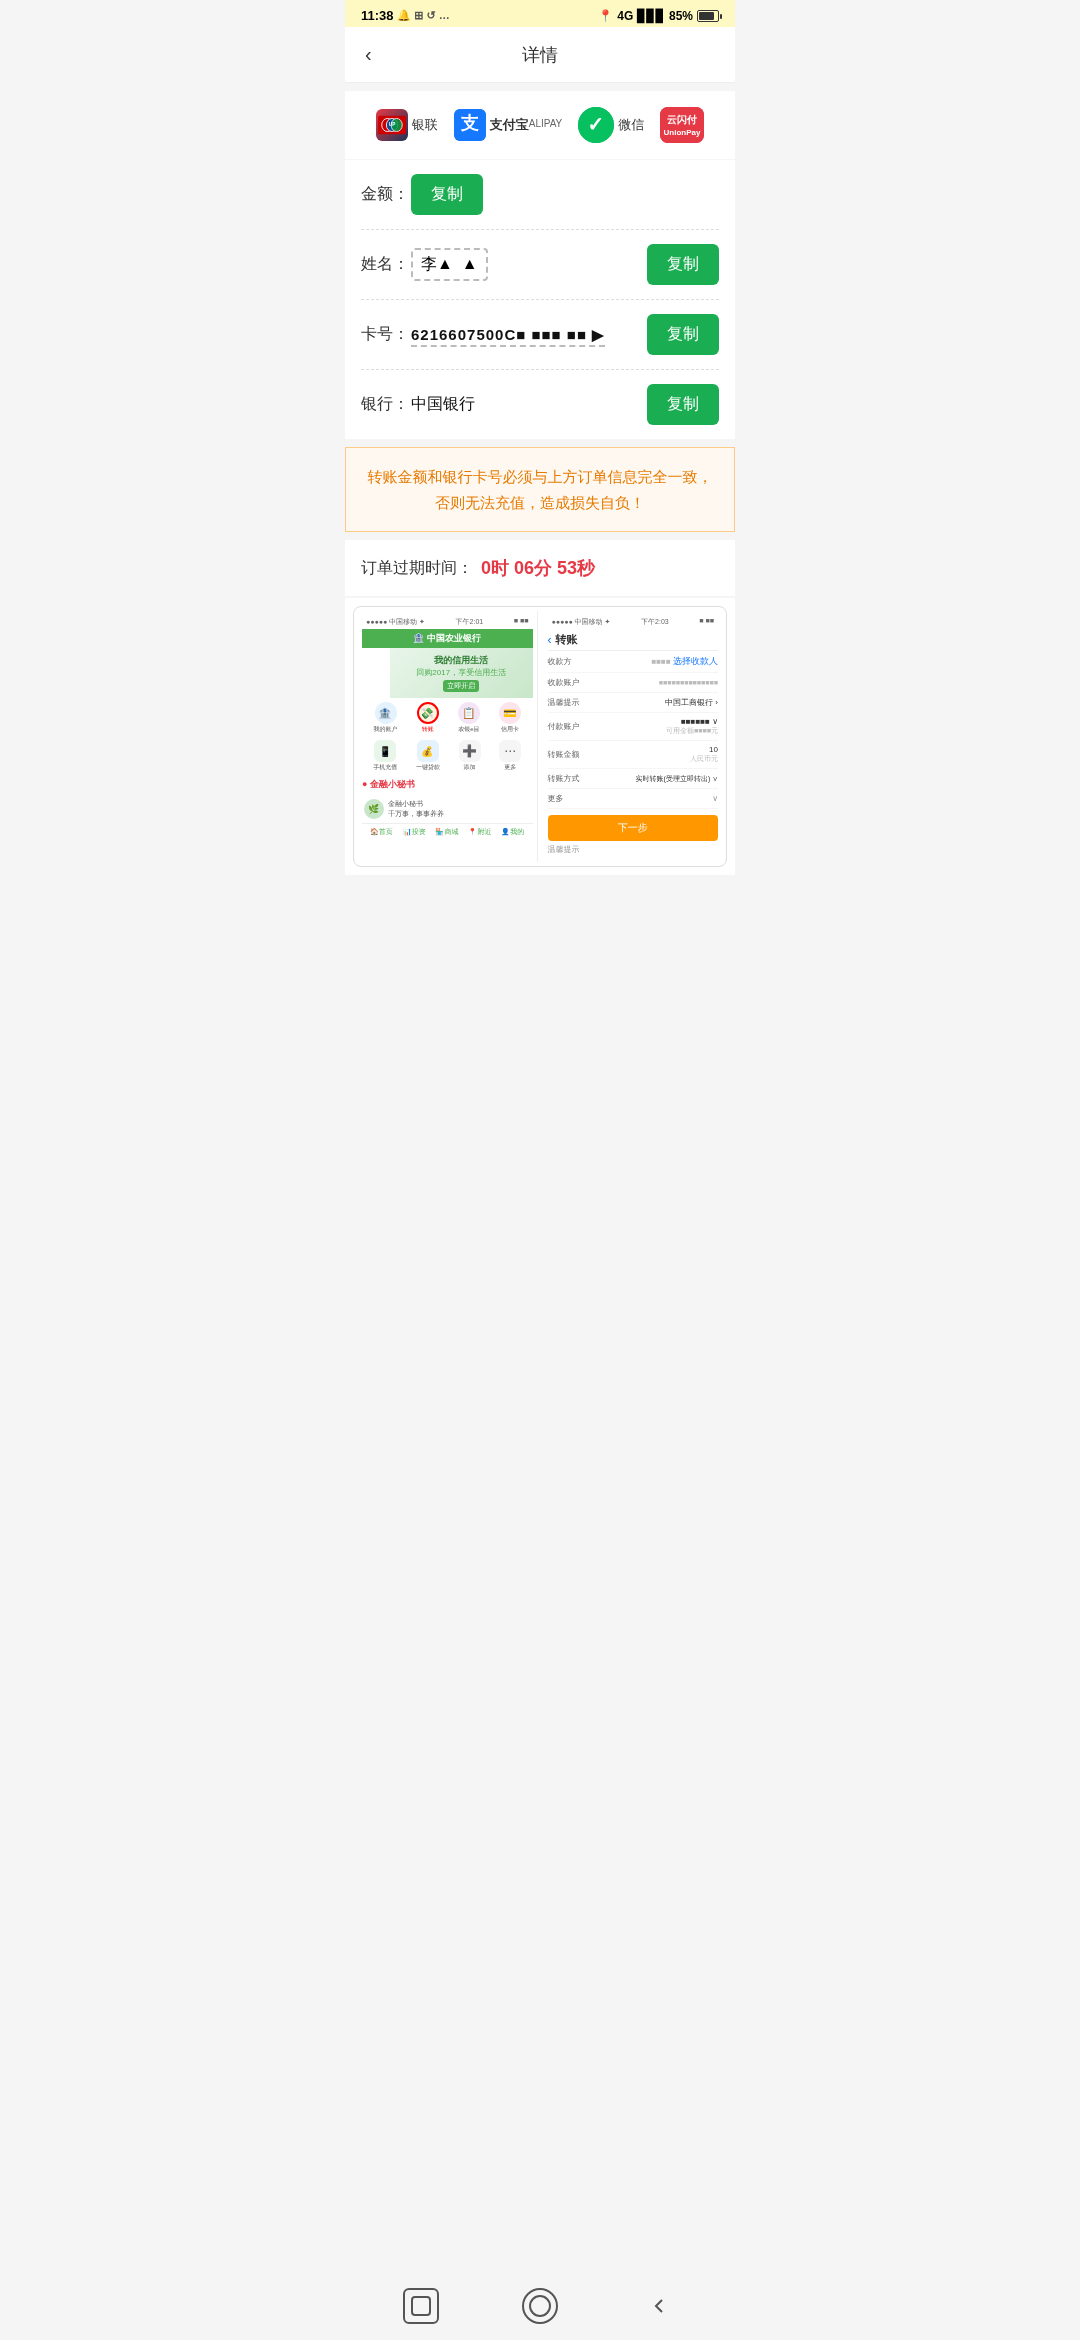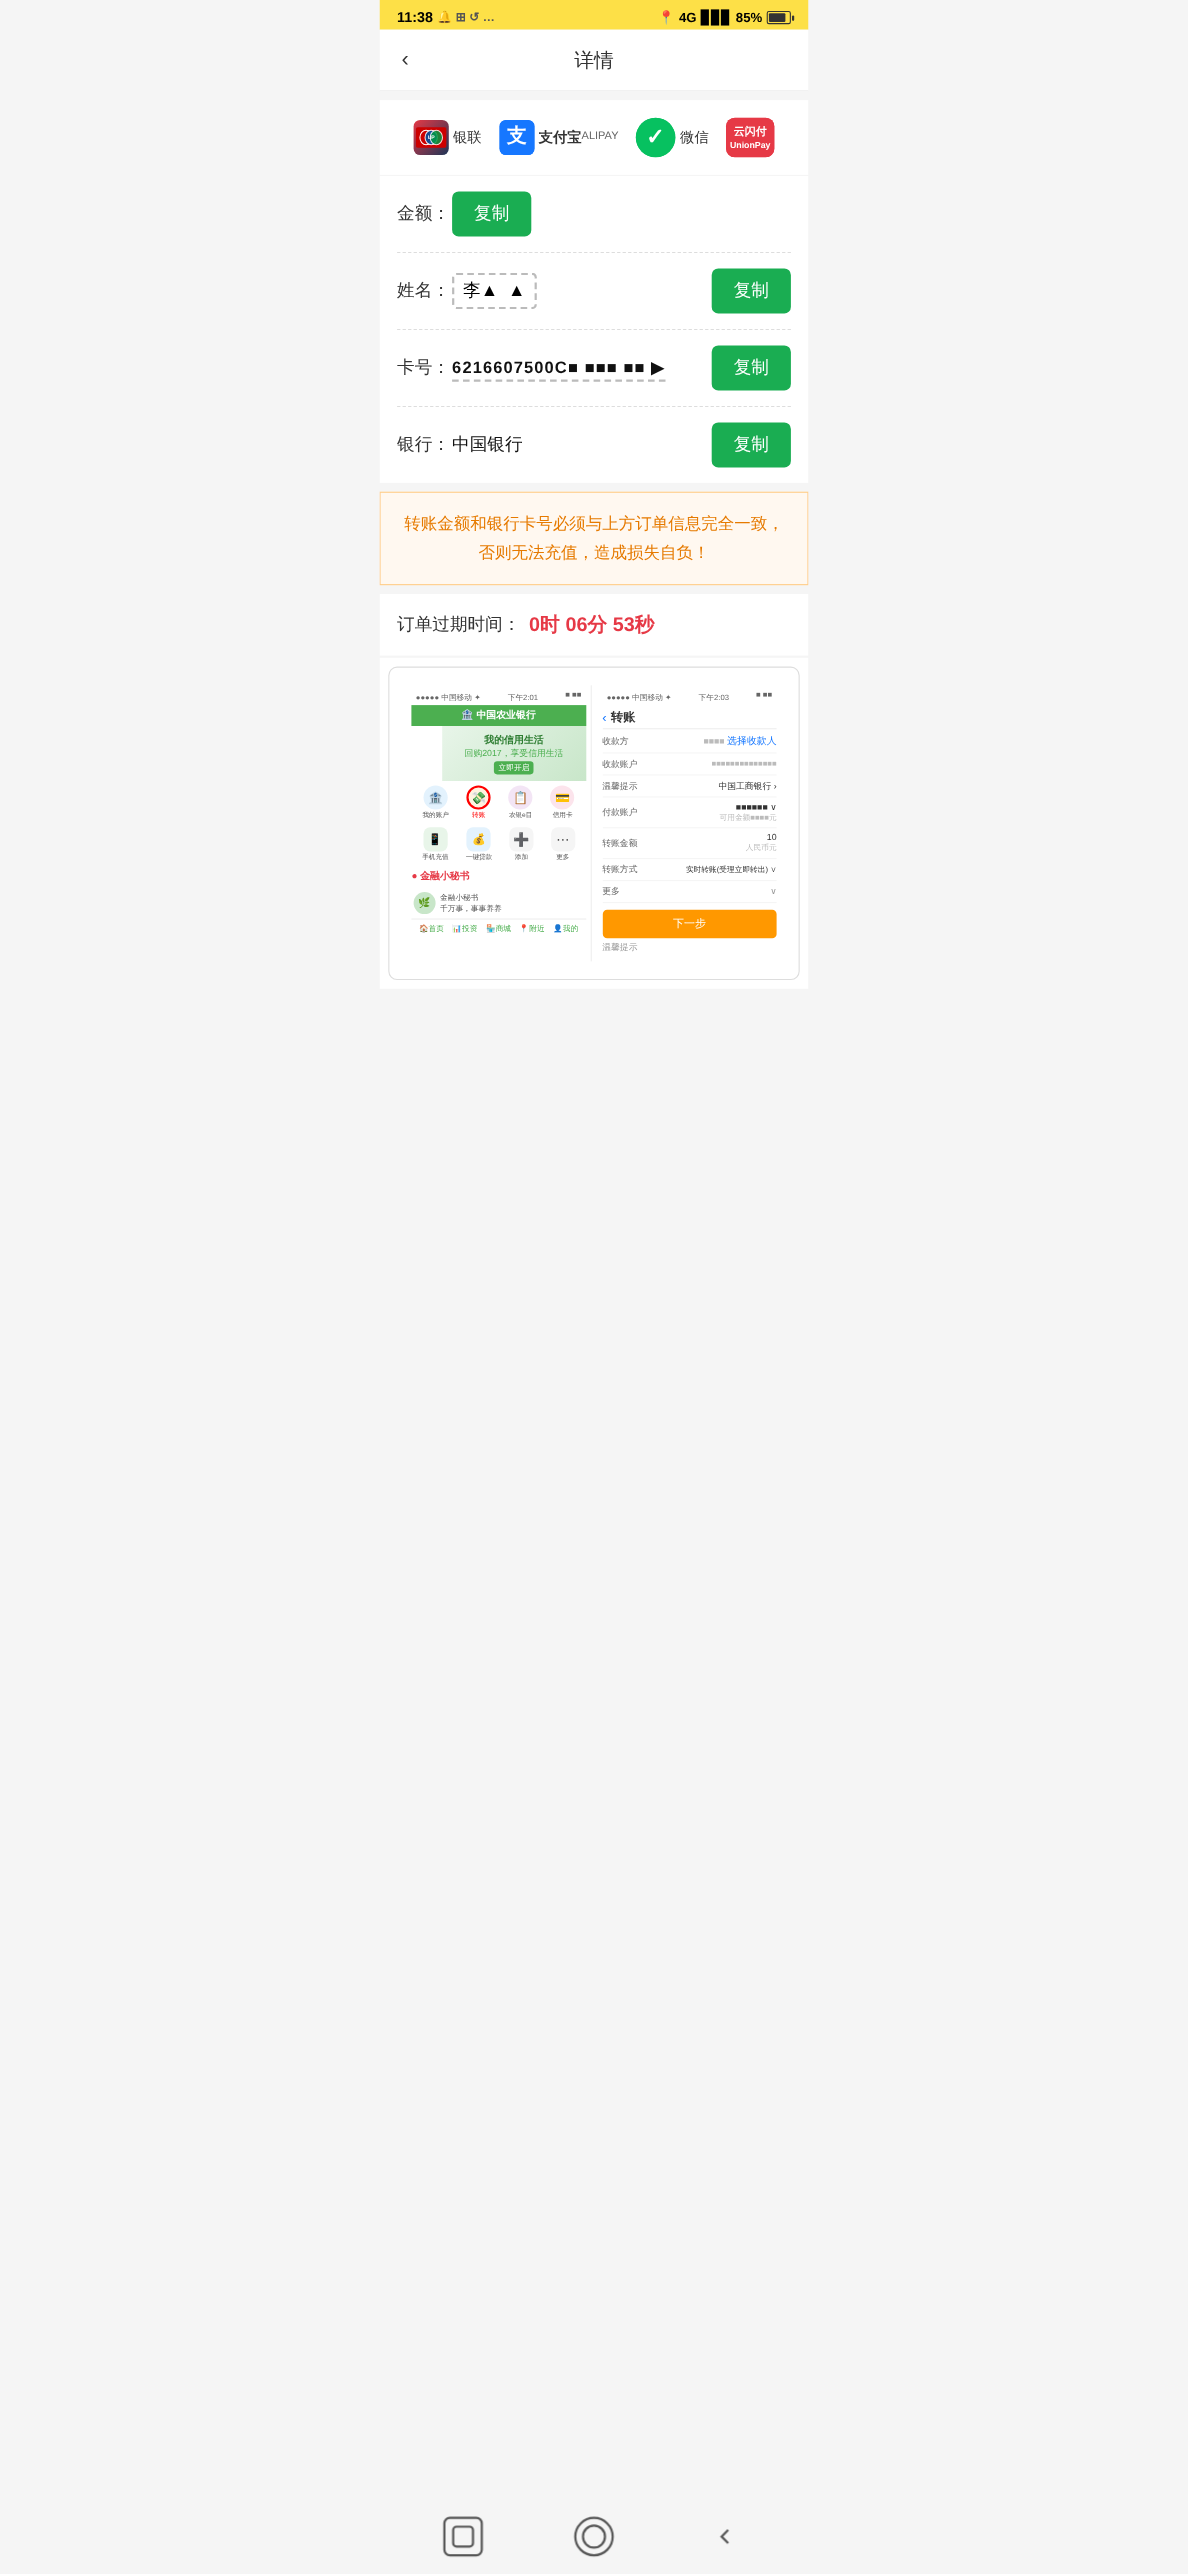--- a/index.html
+++ b/index.html
@@ -8,21 +8,21 @@
       font-family: -apple-system, 'PingFang SC', 'Microsoft YaHei', sans-serif;
       background: #f5f5f5;
       width: 390px;
       margin: 0 auto;
       position: relative;
       overflow-x: hidden;
     }
 
     
     .status-bar {
-      background: #fde047;
+      background: #fef9c3;
       display: flex;
       justify-content: space-between;
       align-items: center;
       padding: 8px 16px 4px;
       font-size: 13px;
       font-weight: 600;
     }
     .status-left { display: flex; align-items: center; gap: 4px; }
     .status-right { display: flex; align-items: center; gap: 4px; font-size: 12px; }
     .battery {
@@ -396,21 +396,21 @@
     否则无法充值，造成损失自负！
   </div>
 </div>
 
 <div class="timer-section">
   <span class="timer-label">订单过期时间：</span>
   <span class="timer-value">0时 06分 53秒</span>
 </div>
 
 <div class="tutorial-section">
-  <div style="display:flex; gap:6px; border:1px solid #ddd; border-radius:8px; overflow:hidden; background:#fff; padding:16px;">
+  <div style="display:flex; gap:6px; border:1px solid #ddd; border-radius:8px; overflow:hidden; background:#fff; padding:4px;">
 
     <div style="flex:1; background:#fff; border-right:1px solid #eee; padding:4px;">
 
       <div style="display:flex;justify-content:space-between;font-size:7px;color:#666;padding:2px 4px;">
         <span>●●●●● 中国移动 ✦</span>
         <span>下午2:01</span>
         <span>■ ■■</span>
       </div>
 
       <div style="background:#4caf50;color:white;text-align:center;font-size:9px;padding:3px;font-weight:bold;">

